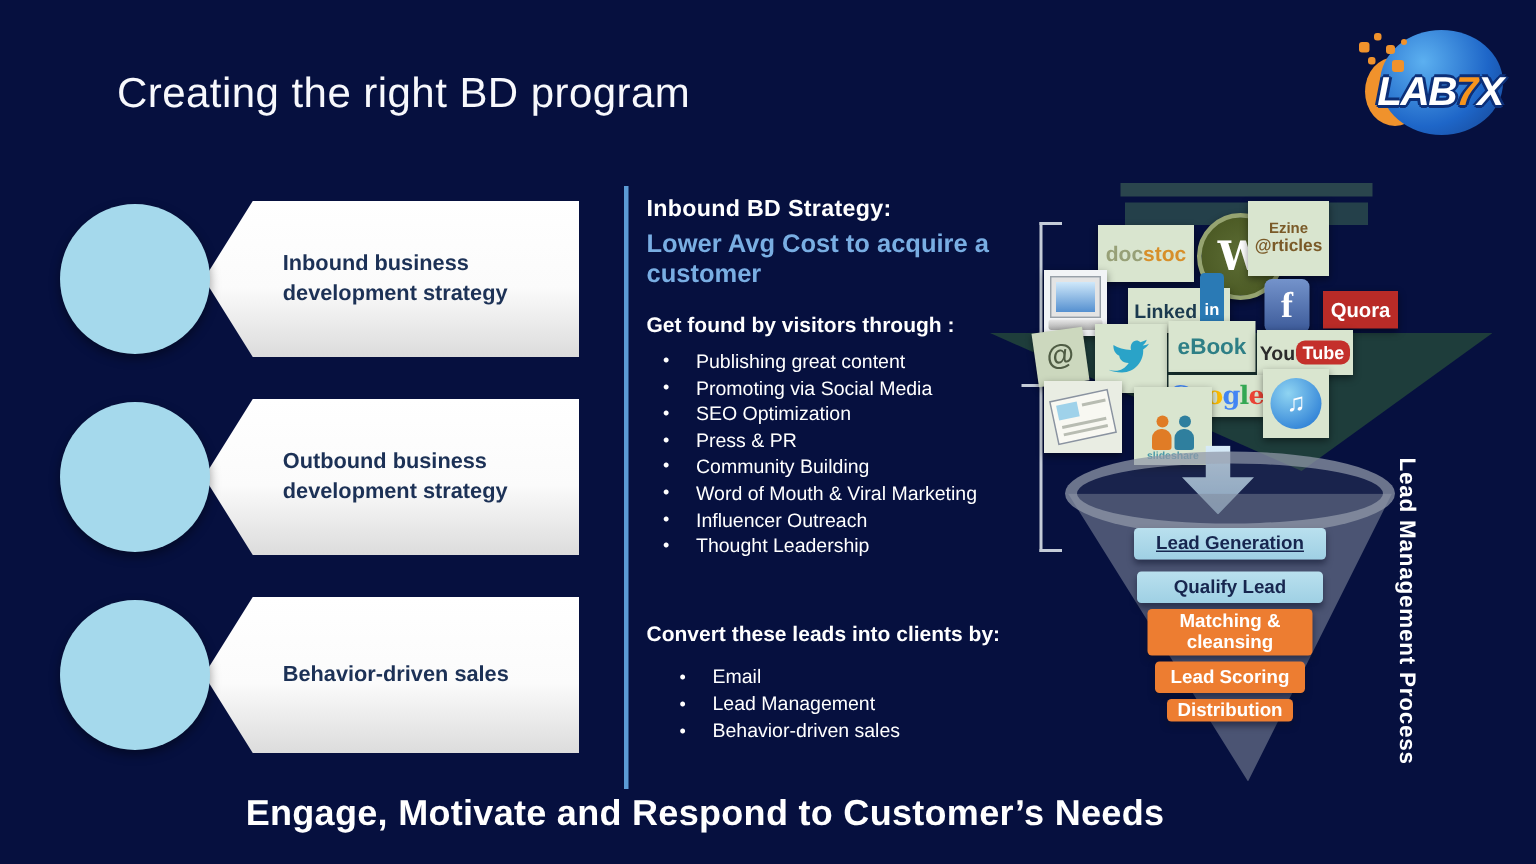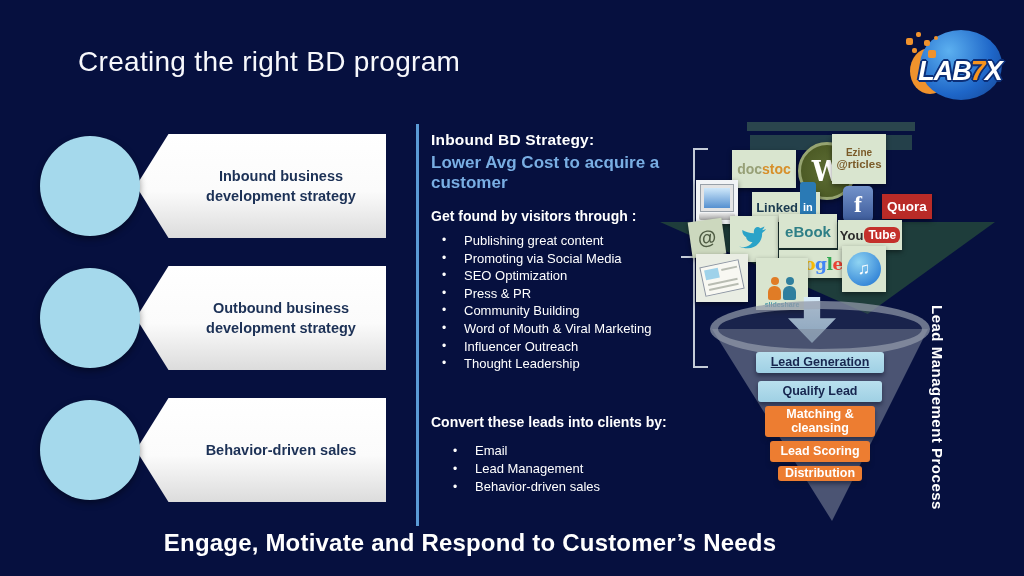--- a/index.html
+++ b/index.html
@@ -4,21 +4,21 @@
 <style>
   html,body{margin:0;padding:0;background:#000;}
   .stage{position:relative;width:1024px;height:576px;background:#06103f;overflow:hidden;
          font-family:"Liberation Sans",sans-serif;}
 
   
   .title{position:absolute;left:78px;top:46px;font-size:28px;font-weight:500;
          color:#f7f8fc;letter-spacing:.3px;}
 
   
-  .logo{position:absolute;left:898px;top:24px;width:120px;height:88px;}
+  .logo{position:absolute;left:898px;top:14px;width:120px;height:88px;}
   .logo-sphere{position:absolute;left:22px;top:6px;width:82px;height:70px;border-radius:50%;
     background:radial-gradient(circle at 35% 30%,#5cb0f0,#1e66c8 60%,#15418c);}
   .logo-crescent{position:absolute;left:12px;top:24px;width:40px;height:46px;border-radius:50%;
     background:#f0922c;}
   .logo-dot{position:absolute;background:#f0922c;border-radius:2px;}
   .ld1{left:8px;top:14px;width:7px;height:7px}.ld2{left:18px;top:8px;width:5px;height:5px}
   .ld3{left:26px;top:16px;width:6px;height:6px}.ld4{left:14px;top:24px;width:5px;height:5px}
   .ld5{left:30px;top:26px;width:8px;height:8px}.ld6{left:36px;top:12px;width:4px;height:4px}
   .logo-text{position:absolute;left:4px;top:32px;width:116px;text-align:center;
     font-weight:bold;font-style:italic;font-size:27px;letter-spacing:-1px;color:#fff;
@@ -27,21 +27,21 @@
   .logo-7{color:#f7941d;}
 
   
   .row{position:absolute;left:40px;width:348px;height:104px;}
   .r1{top:134px}.r2{top:266px}.r3{top:398px}
   .banner{position:absolute;left:96px;top:0;width:250px;height:104px;
     background:linear-gradient(#ffffff 0%,#fbfbfb 55%,#dcdcdc 100%);
     clip-path:polygon(13% 0,100% 0,100% 100%,13% 100%,0 50%);
     display:flex;align-items:center;justify-content:center;padding-left:40px;box-sizing:border-box;}
   .banner span{font-weight:bold;color:#1c3156;font-size:14.5px;line-height:1.4;
-    text-align:center;width:185px;}
+    text-align:left;width:185px;}
   .circle{position:absolute;left:0;top:2px;width:100px;height:100px;border-radius:50%;
     background:#a5d9ec;box-shadow:0 3px 7px rgba(0,0,0,.4);z-index:2;}
 
   
   .divider{position:absolute;left:416px;top:124px;width:3px;height:402px;background:#5b9bd5;}
 
   
   .mid{position:absolute;left:431px;top:131px;width:272px;color:#fff;}
   .h1{font-size:15.5px;font-weight:bold;letter-spacing:.2px;}
   .h2{font-size:17px;font-weight:bold;color:#79aee3;margin-top:4px;}

